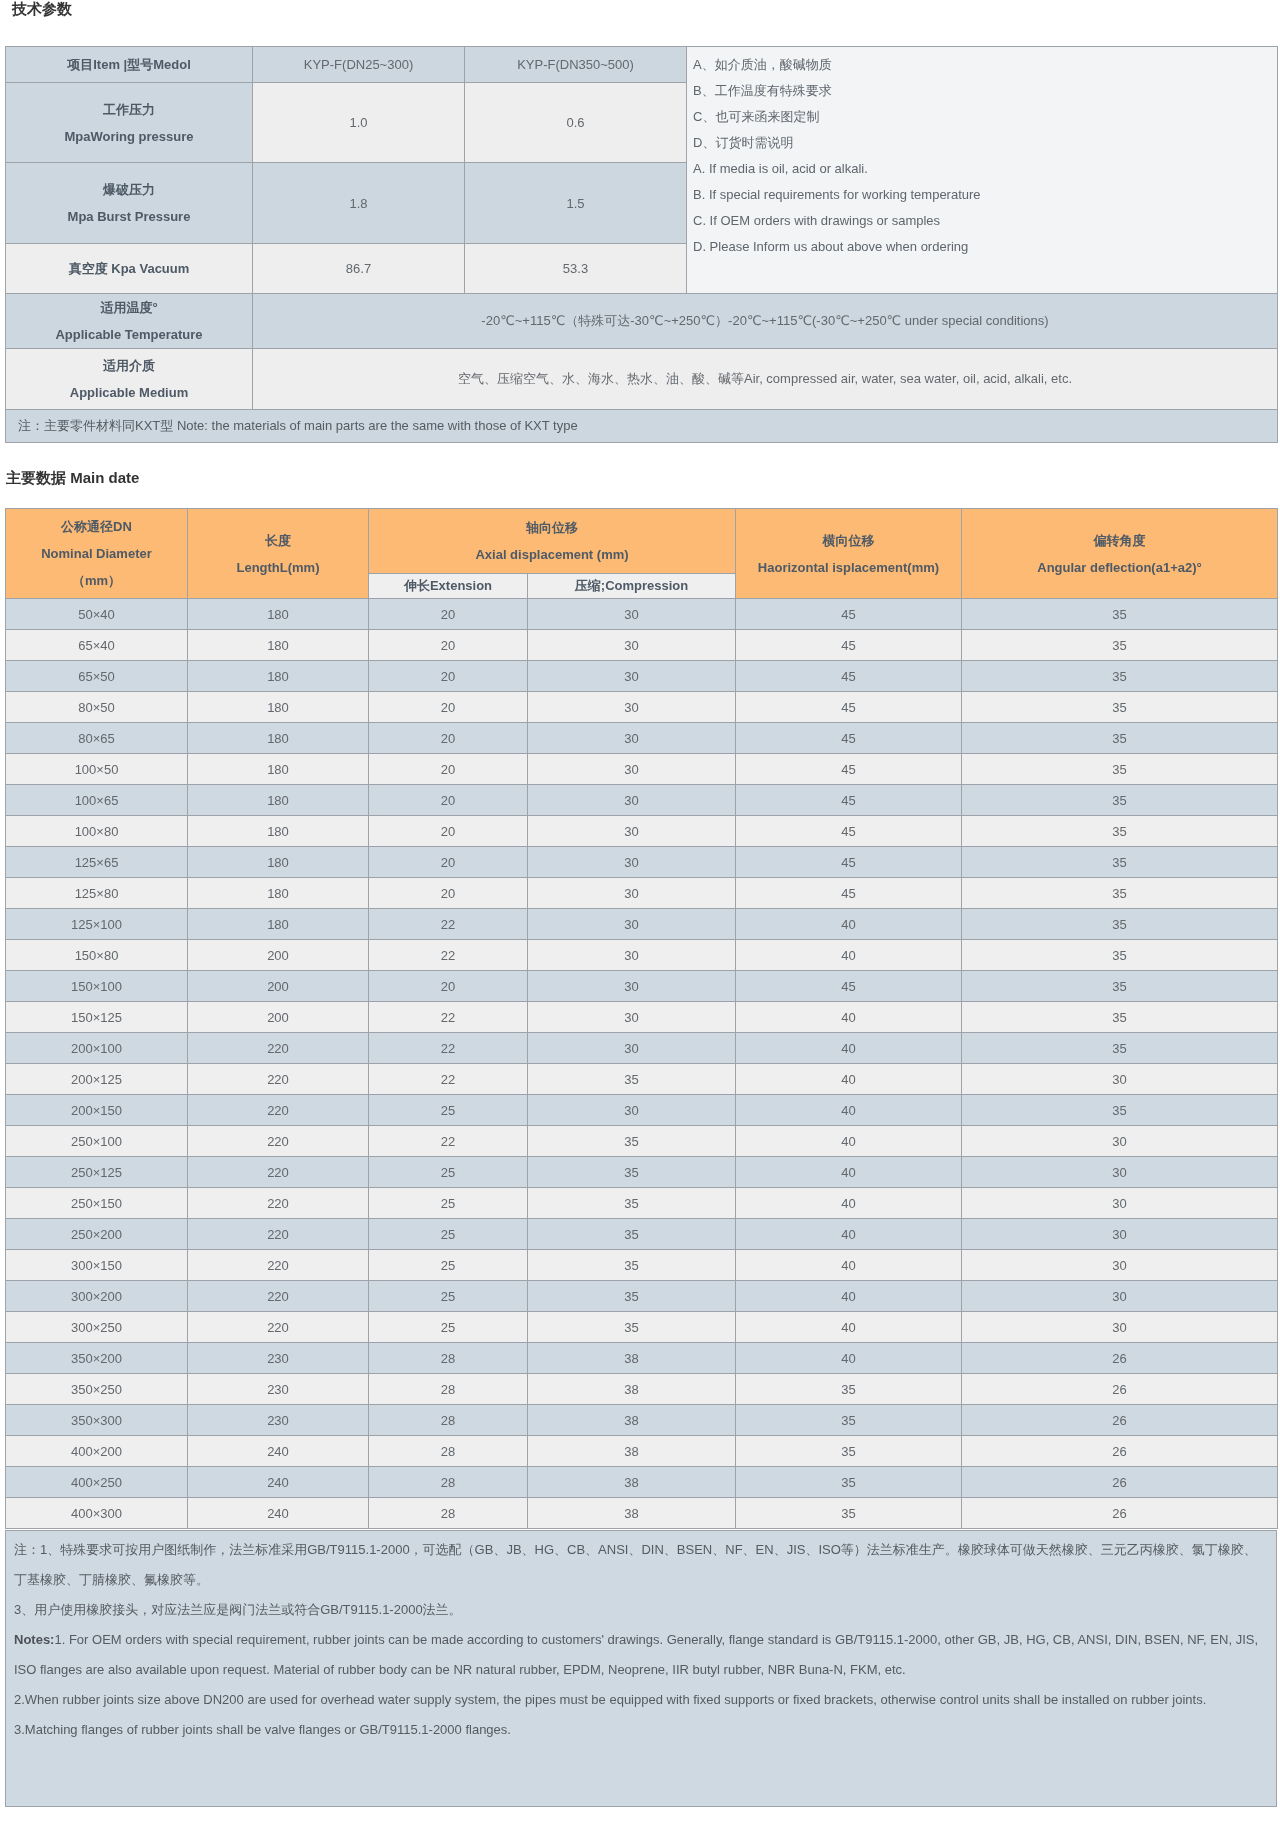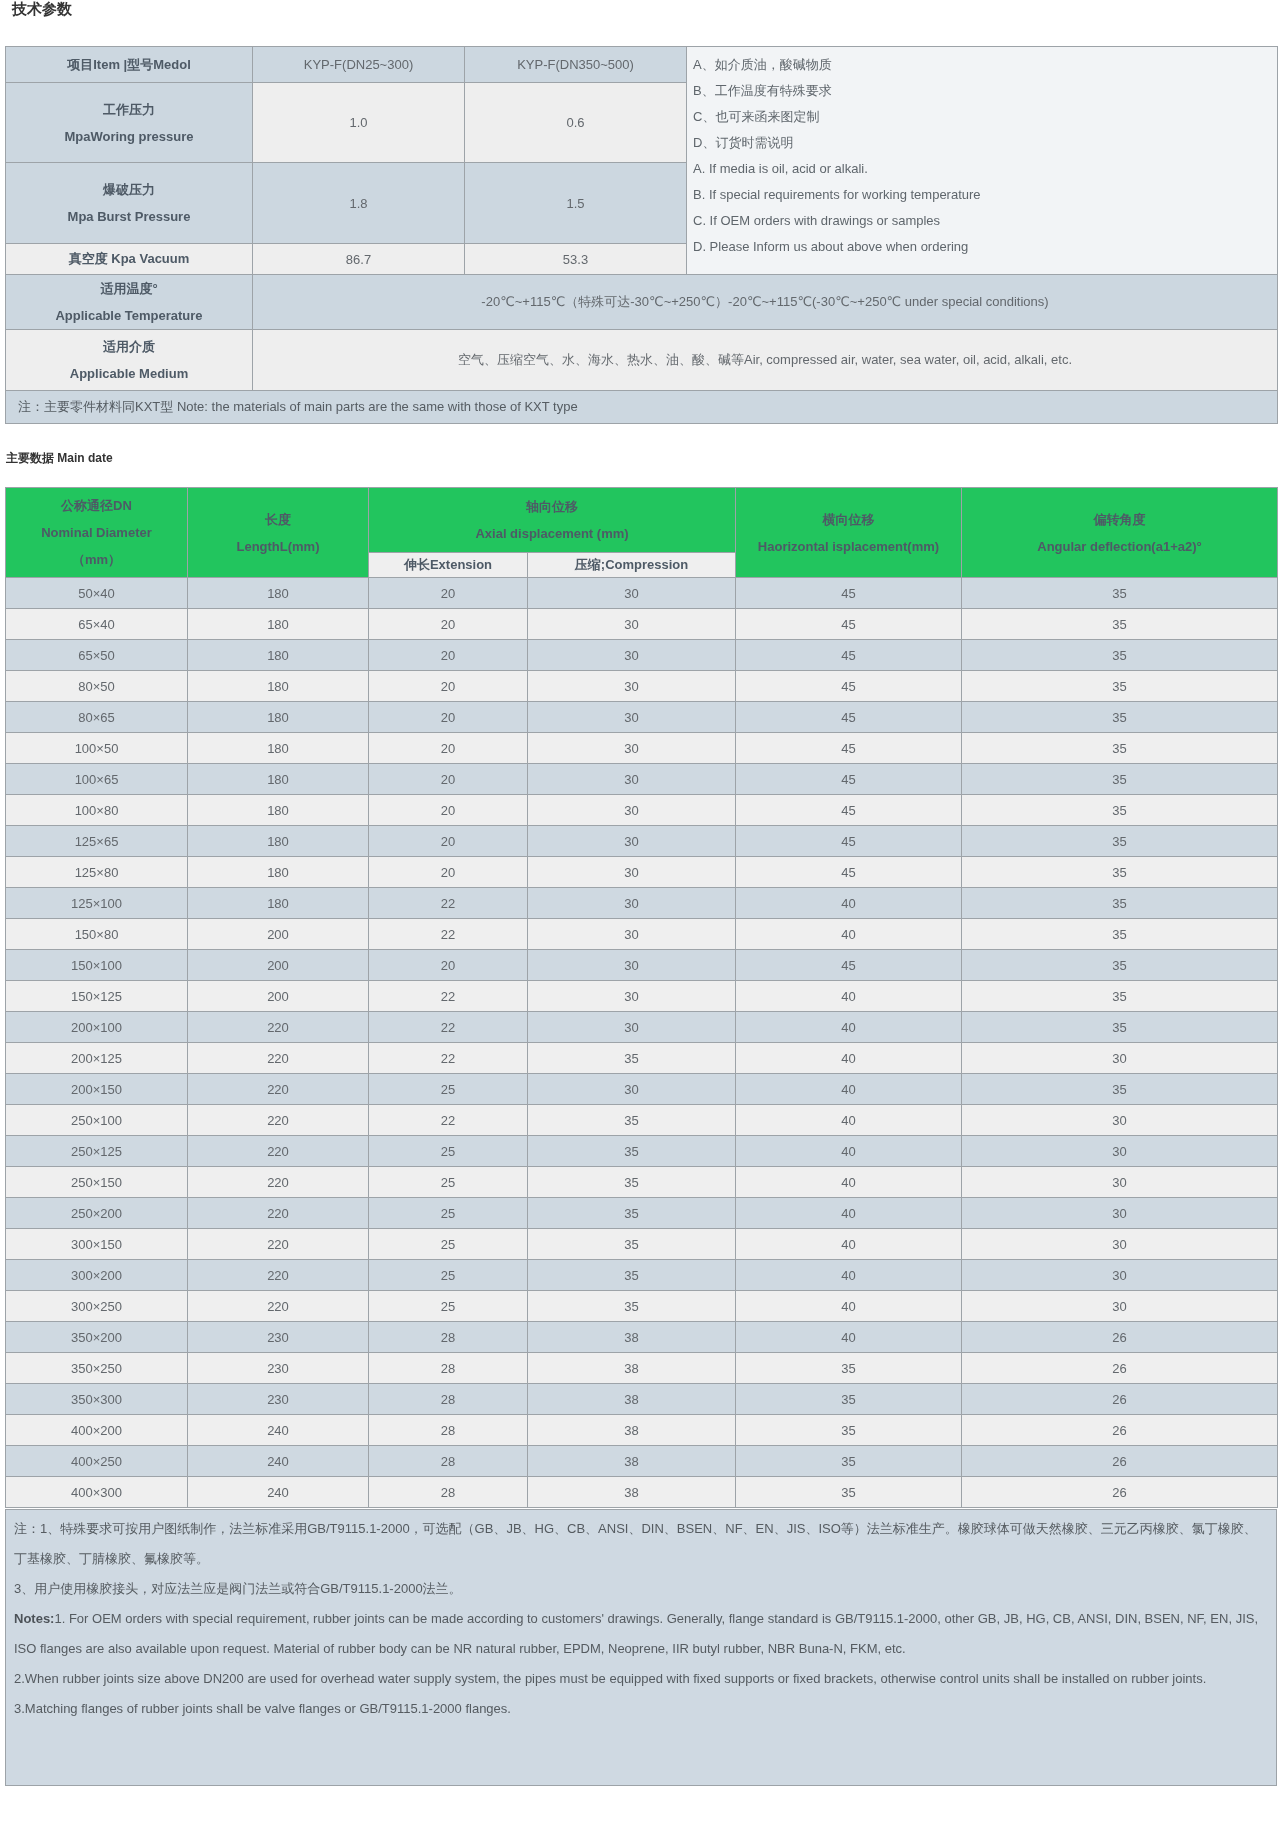--- a/index.html
+++ b/index.html
@@ -2,51 +2,51 @@
 <html><head>
 <meta charset="utf-8">
 <style>
   html,body{margin:0;padding:0;}
   body{
     width:1280px;height:1825px;overflow:hidden;background:#ffffff;
     font-family:"Liberation Sans","DejaVu Sans",sans-serif;
     -webkit-font-smoothing:antialiased;
   }
   .page-title{font-size:15px;font-weight:bold;color:#333;margin:0 0 0 12px;}
-  .section-title{font-size:12px;font-weight:bold;color:#333;margin:26px 0 0 6px;}
+  .section-title{font-size:15px;font-weight:bold;color:#333;margin:26px 0 0 6px;}
 
   table{border-collapse:collapse;table-layout:fixed;margin-left:5px;width:1272px;}
   th,td{border:1px solid #9da3a8;text-align:center;vertical-align:middle;padding:0;overflow:hidden;}
   th{font-size:13px;font-weight:bold;color:#4e5a66;}
   td{font-size:13px;font-weight:normal;color:#63686d;}
 
   .bg-blue{background:#ccd7e0;}
   .bg-light{background:#eeeeee;}
   .bg-white{background:#f2f4f6;}
 
   
   .t1{margin-top:27px;}
   .t1 .r1{height:36px;}
   .t1 .r2{height:80px;}
   .t1 .r3{height:81px;}
-  .t1 .r4{height:31px;}
+  .t1 .r4{height:50px;}
   .t1 .r5{height:44px;}
   .t1 .r6{height:61px;}
   .t1 .r7{height:33px;}
   .t1 th div{line-height:27px;}
   .remark-cell{text-align:left;vertical-align:top;padding:5px 4px 0 6px;}
   .remark-line{font-size:13px;color:#5f666c;line-height:26px;white-space:nowrap;}
   .footnote-cell{text-align:left;padding-left:12px;color:#555c62;}
 
   
   .t2{margin-top:20px;}
   .t2 thead .main-h th{height:64px;}
   .t2 thead th div{line-height:27px;}
   .t2 thead .sub-h th{height:24px;background:#efefef;}
-  .t2 thead th.span-top{background:#22c55e;}
+  .t2 thead th.span-top{background:#fdba74;}
   .t2 tbody tr{height:31px;}
   .t2 tbody tr:nth-child(odd) td{background:#cfd9e1;}
   .t2 tbody tr:nth-child(even) td{background:#efefef;}
 
   
   .bottom-notes{
     margin-left:5px;margin-top:1px;width:1272px;height:277px;
     box-sizing:border-box;border:1px solid #9da3a8;background:#cfd9e2;
     padding:4px 8px;overflow:hidden;
   }

